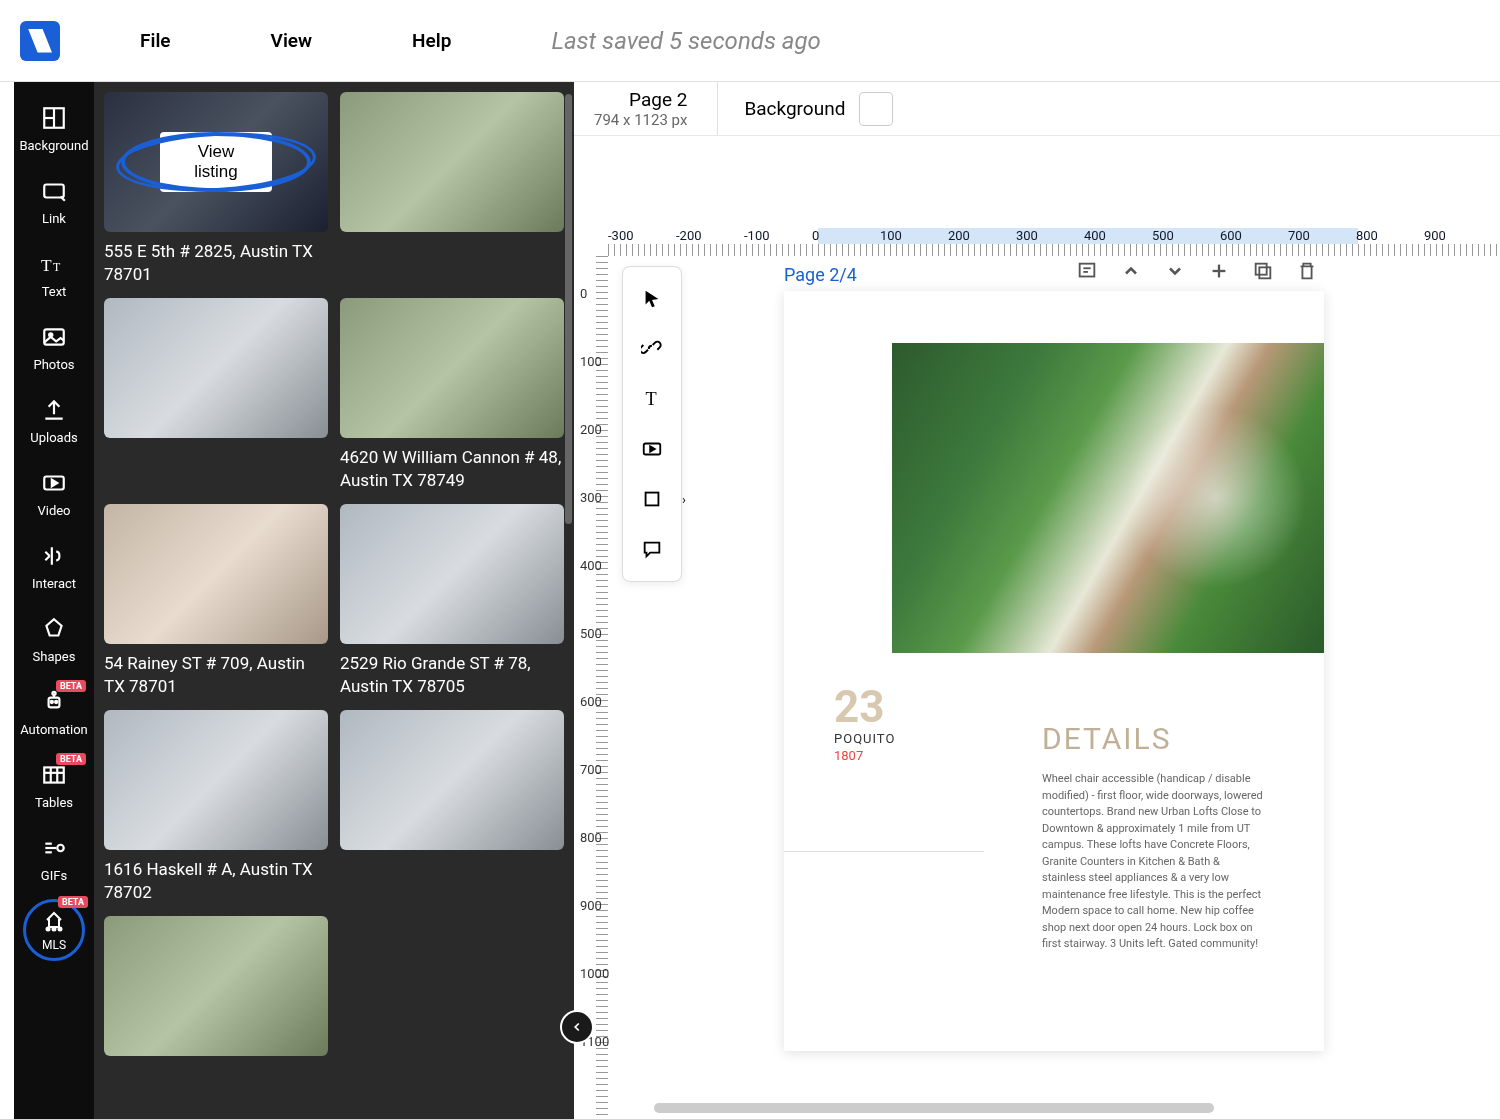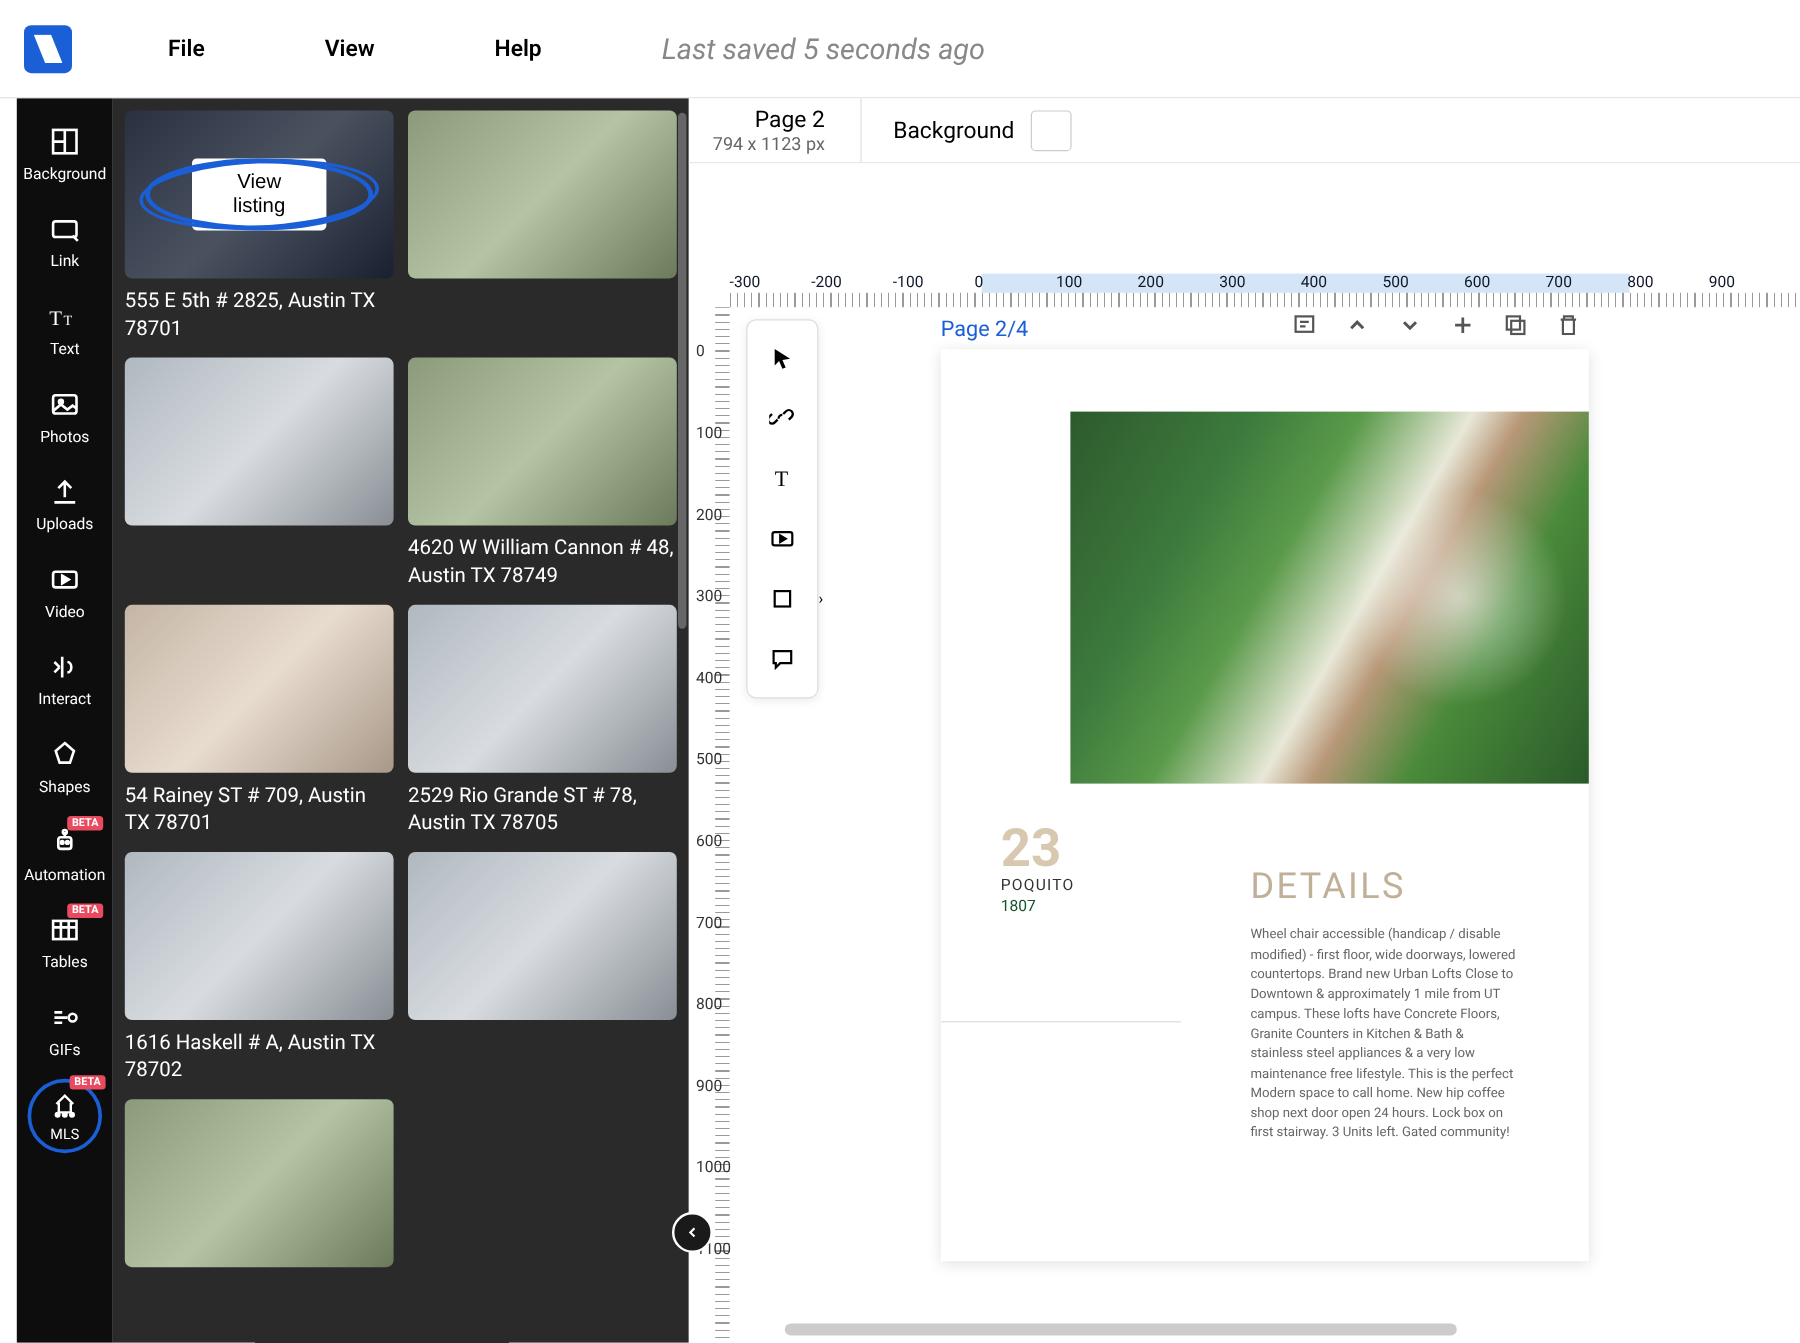--- a/index.html
+++ b/index.html
@@ -68,21 +68,21 @@
 .page-ind { position: absolute; top: 128px; left: 210px; color: #1a5fd6; font-size: 18px; }
 .page-toolbar { position: absolute; top: 122px; right: 180px; display: flex; gap: 18px; align-items: center; }
 .ptb { width: 26px; height: 26px; display: flex; align-items: center; justify-content: center; cursor: pointer; color: #555; }
 
 
 .page { position: absolute; top: 155px; left: 210px; width: 540px; height: 760px; background: #fff; box-shadow: 0 2px 12px rgba(0,0,0,0.12); }
 .page-img { position: absolute; top: 52px; left: 108px; right: 0; height: 310px; background: linear-gradient(120deg, #2d5a2d 0%, #3d7a3d 25%, #5a9a4a 40%, #e8e8d8 55%, #b89878 62%, #4a8a3a 75%, #2a5a2a 100%); overflow: hidden; }
 .page-img::before { content:""; position: absolute; inset:0; background: radial-gradient(circle at 75% 50%, rgba(255,255,255,0.6) 0%, transparent 25%); }
 .big-num { position: absolute; top: 390px; left: 50px; font-size: 44px; font-weight: 700; color: #d8c8b0; }
 .sub1 { position: absolute; top: 440px; left: 50px; font-size: 13px; letter-spacing: 1px; color: #333; }
-.sub2 { position: absolute; top: 457px; left: 50px; font-size: 13px; color: #14532d; }
+.sub2 { position: absolute; top: 457px; left: 50px; font-size: 13px; color: #ef4444; }
 .details-h { position: absolute; top: 430px; left: 258px; font-size: 30px; color: #c0b098; letter-spacing: 2px; }
 .details-body { position: absolute; top: 480px; left: 258px; right: 60px; font-size: 11px; color: #666; line-height: 1.5; }
 .hr-line { position: absolute; top: 560px; left: 0; width: 200px; height: 1px; background: #ddd; }
 
 
 .hscroll { position: absolute; bottom: 6px; left: 80px; width: 560px; height: 10px; background: #ccc; border-radius: 5px; }
 
 svg { display: block; }
 </style>
 </head>

